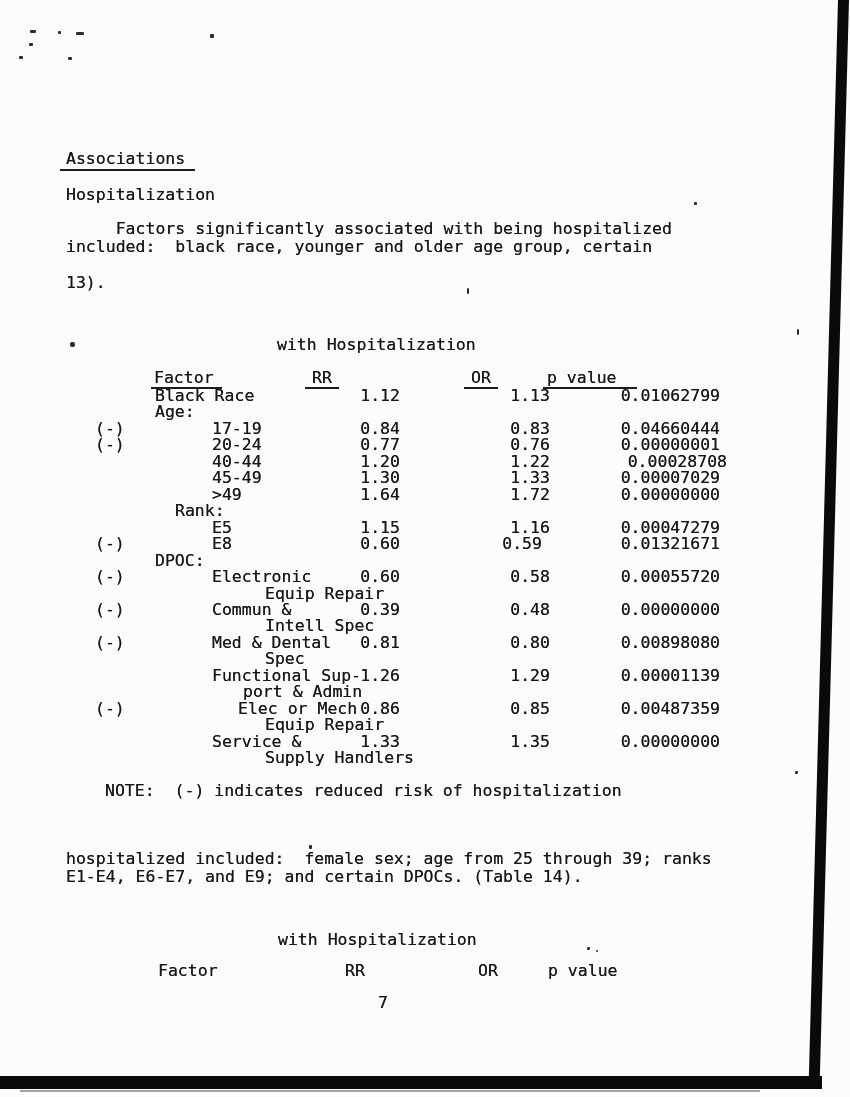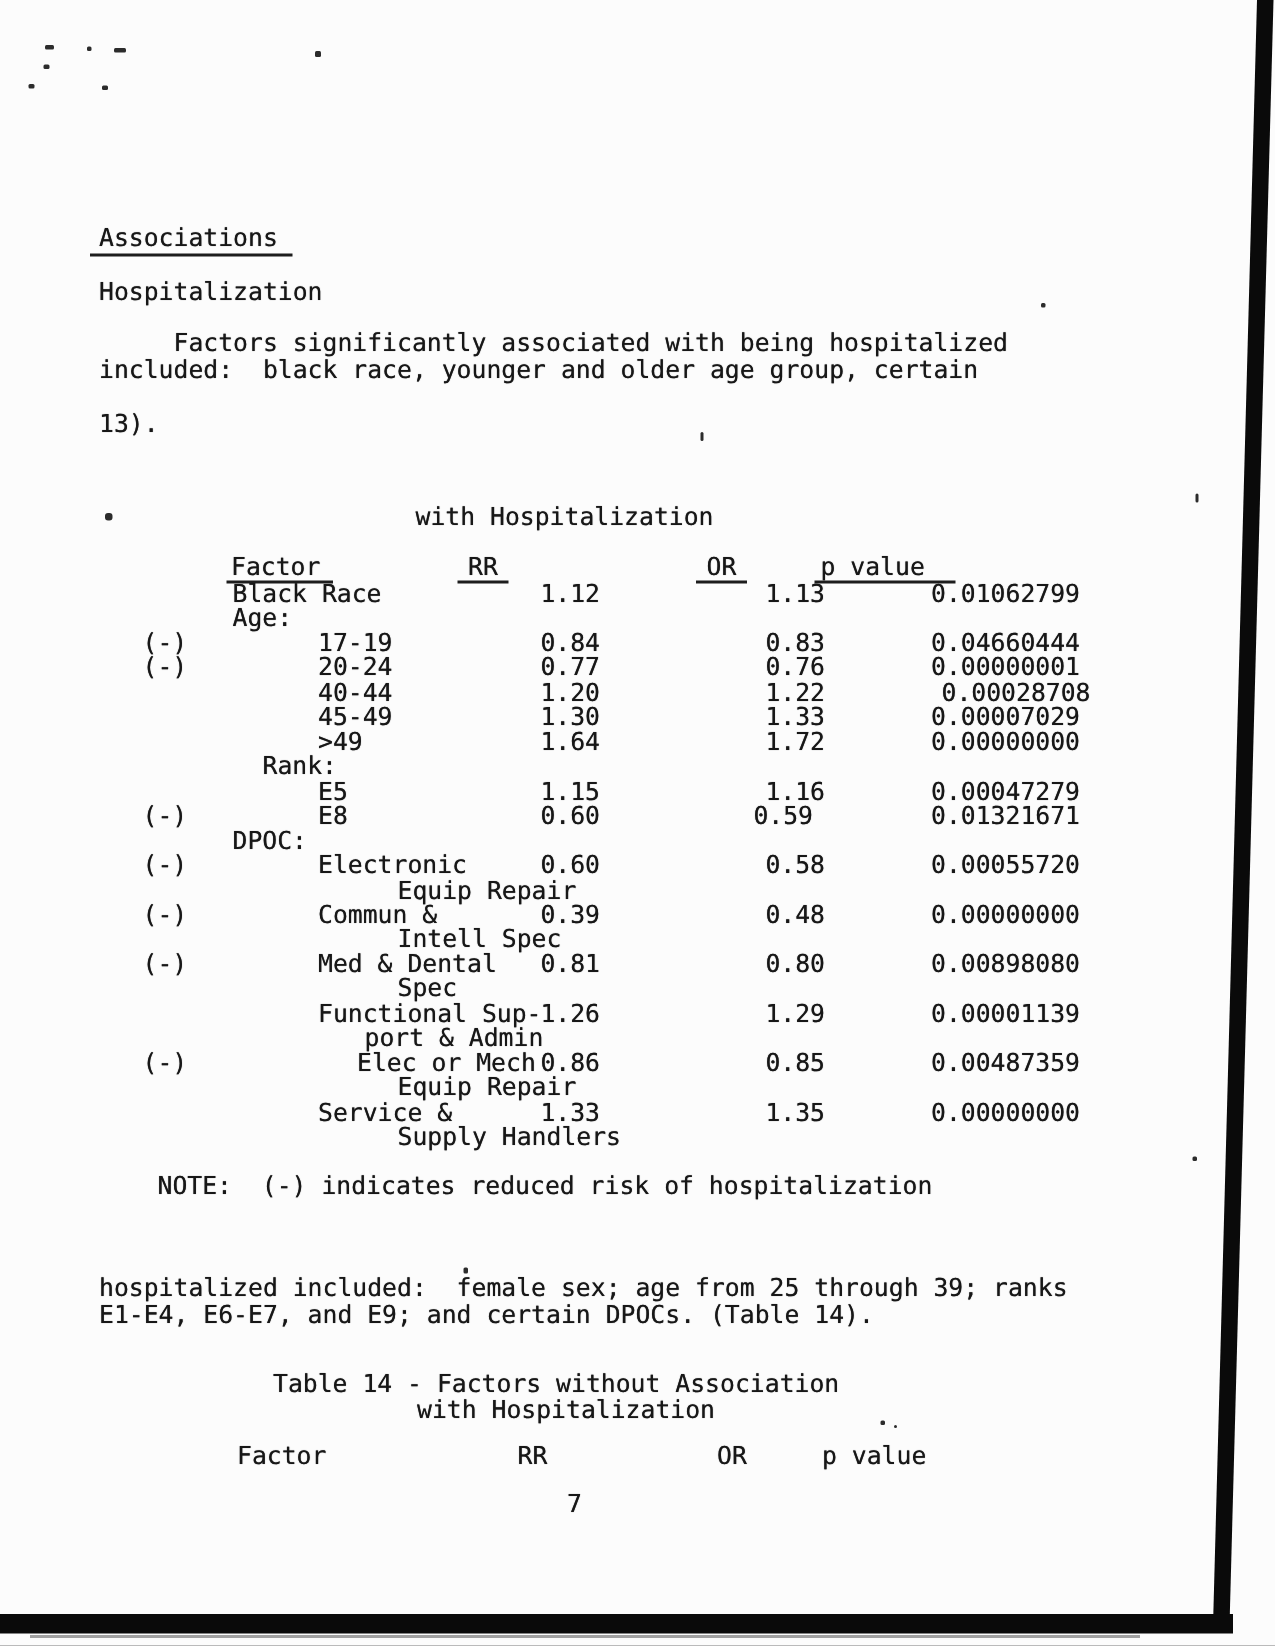--- a/index.html
+++ b/index.html
@@ -202,21 +202,20 @@
       <div class="trow" style="top: 749px;">
         <span class="tw" style="left: 265px;">Supply Handlers</span>
       </div>
     </div>
 
   <div class="tw note">NOTE:  (-) indicates reduced risk of hospitalization</div>
 
   <div class="tw" style="left:66px;top:850px;">hospitalized included:  female sex; age from 25 through 39; ranks</div>
   <div class="tw" style="left:66px;top:868px;">E1-E4, E6-E7, and E9; and certain DPOCs. (Table 14).</div>
 
-  <div class="tw t14-title-1">Table 14 - Factors without Association</div>
   <div class="tw t14-title-2">with Hospitalization</div>
 
   <div class="tw t14-head-factor">Factor</div>
   <div class="tw t14-head-rr">RR</div>
   <div class="tw t14-head-or">OR</div>
   <div class="tw t14-head-p">p value</div>
 
   <div class="tw page-number">7</div>
 
   <div class="bar-right"></div>

